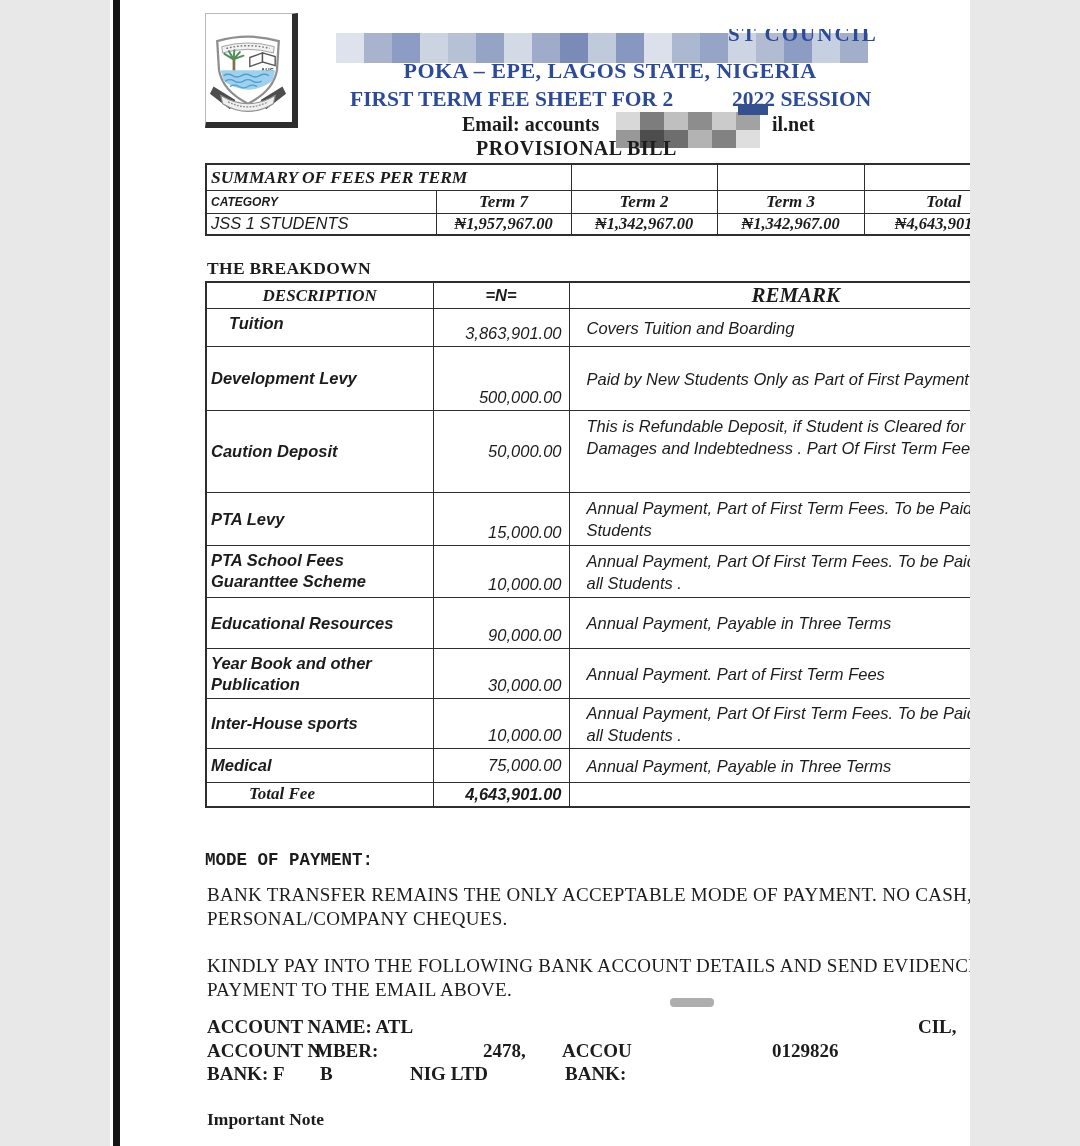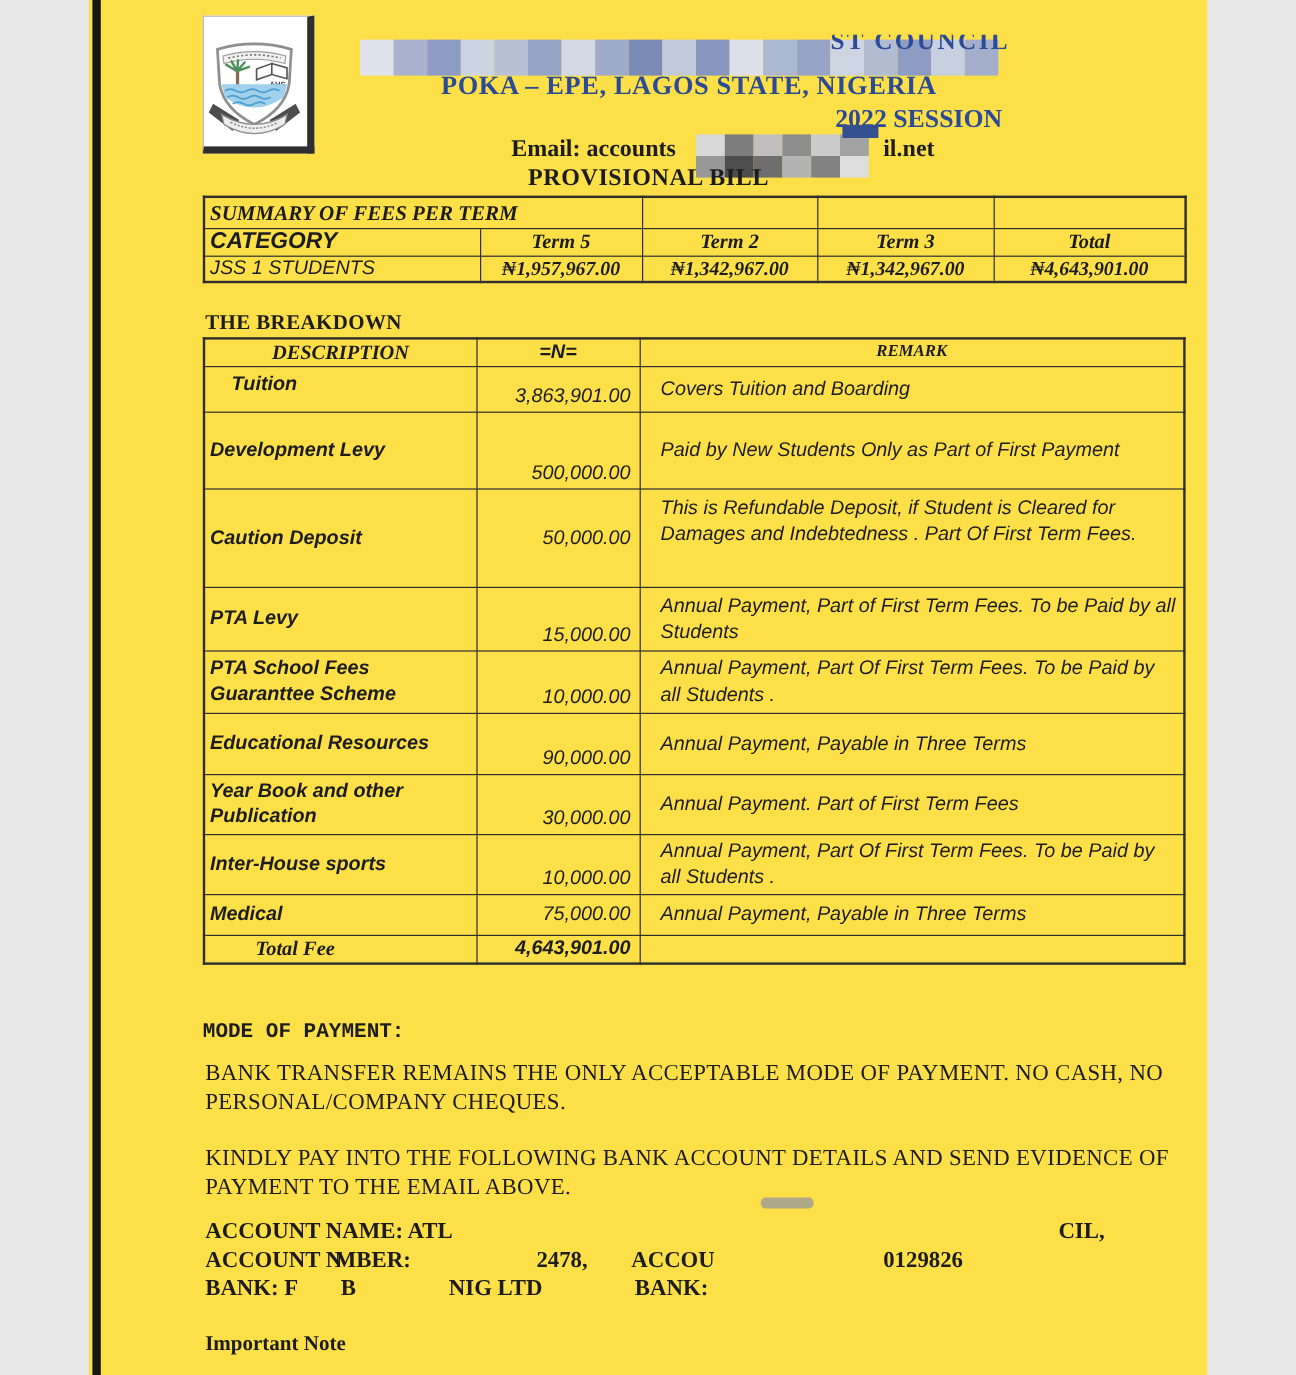--- a/index.html
+++ b/index.html
@@ -1,16 +1,16 @@
 <!DOCTYPE html>
 <html><head>
 <meta charset="utf-8">
 <style>
   html,body{margin:0;padding:0;background:#e8e8e8;}
-  .page{position:relative;width:932px;height:1146px;background:#fde047;overflow:hidden;
+  .page{position:relative;width:860px;height:1146px;background:#ffffff;overflow:hidden;
         font-family:"Liberation Serif", serif;color:#1c1c1c;margin:0 auto;}
   .edge-bar{position:absolute;top:0;bottom:0;background:#161616;}
   .edge-left{left:3px;width:7px;}
   .edge-right{left:1072px;width:7px;}
 
   
   .logo-card{position:absolute;left:95px;top:13px;width:86px;height:108px;background:#fff;
              border:1px solid #b9b9b9;border-right:6px solid #2e2e2e;border-bottom:6px solid #2e2e2e;}
   .hdr-blue{color:#2b4a97;font-weight:bold;}
   .council-clip{position:absolute;left:618px;top:29px;width:175px;height:28px;overflow:hidden;}
@@ -30,31 +30,31 @@
   .m-email{position:absolute;left:506px;top:112px;width:144px;height:36px;}
   .m-email i{width:24px;height:18px;}
   .navy-chip{position:absolute;left:628px;top:104px;width:30px;height:11px;background:#35508f;}
   .smudge{position:absolute;left:560px;top:998px;width:44px;height:9px;background:#9a9a9a;border-radius:4px;opacity:.8;}
 
   
   table{border-collapse:collapse;table-layout:fixed;font-style:italic;}
   td,th{border:1px solid #2e2e2e;overflow:hidden;padding:0 4px;}
   .summary-table{position:absolute;left:95px;top:163px;width:818px;border:2px solid #2e2e2e;}
   .summary-table .title-cell{font-family:"Liberation Serif",serif;font-weight:bold;font-size:17.5px;}
-  .summary-table .cat-hdr{font-family:"Liberation Sans",sans-serif;font-weight:bold;font-size:19px;}
+  .summary-table .cat-hdr{font-family:"Liberation Sans",sans-serif;font-weight:bold;font-size:12px;}
   .summary-table .term-hdr{font-weight:bold;font-size:17px;text-align:center;}
   .summary-table .cat-val{font-family:"Liberation Sans",sans-serif;font-size:16.5px;}
   .summary-table .amt{font-weight:bold;font-size:16.5px;text-align:center;white-space:nowrap;}
 
   .bd-heading{position:absolute;left:97px;top:258px;font-size:17.5px;font-weight:bold;letter-spacing:.3px;}
   .bd-table{position:absolute;left:95px;top:281px;width:817px;border:2px solid #2e2e2e;
             font-family:"Liberation Sans",sans-serif;font-size:16.5px;}
   .bd-table .h-desc{font-family:"Liberation Serif",serif;font-weight:bold;font-size:17px;text-align:center;}
   .bd-table .h-n{font-weight:bold;text-align:center;}
-  .bd-table .h-rem{font-family:"Liberation Serif",serif;font-weight:bold;font-size:14px;text-align:center;}
+  .bd-table .h-rem{font-family:"Liberation Serif",serif;font-weight:bold;font-size:21px;text-align:center;}
   .bd-table .desc{font-weight:bold;vertical-align:middle;line-height:21px;}
   .bd-table .amt{text-align:right;vertical-align:bottom;padding-right:7px;padding-bottom:3px;white-space:nowrap;}
   .bd-table .rem{vertical-align:middle;padding-left:17px;line-height:22px;}
   .bd-table .v-top{vertical-align:top;padding-top:4px;}
   .bd-table .v-mid{vertical-align:middle;padding-bottom:0;}
   .bd-table .pl-22{padding-left:22px;}
   .bd-table .total-lbl{font-family:"Liberation Serif",serif;font-weight:bold;font-size:17px;
                        padding-left:42px;vertical-align:middle;}
   .bd-table .total-amt{font-weight:bold;text-align:right;vertical-align:middle;padding-right:7px;padding-bottom:0;}
 
@@ -120,20 +120,21 @@
       <i style="background: rgb(177, 188, 211);"></i>
       <i style="background: rgb(141, 156, 195);"></i>
       <i style="background: rgb(199, 208, 224);"></i>
       <i style="background: rgb(163, 174, 202);"></i>
     </div>
   <div class="council-clip hdr-blue">
     <span>ST COUNCIL</span>
   </div>
 
   <div class="addr-line hdr-blue">POKA – EPE, LAGOS STATE, NIGERIA</div>
+  <div class="sheet-a hdr-blue">FIRST TERM FEE SHEET FOR 2</div>
   <div class="sheet-b hdr-blue">2022 SESSION</div>
 
   <div class="email-prefix">Email: accounts</div>
   <div class="mosaic m-email">
       <i style="background: rgb(216, 216, 216);"></i>
       <i style="background: rgb(125, 125, 125);"></i>
       <i style="background: rgb(191, 191, 191);"></i>
       <i style="background: rgb(141, 141, 141);"></i>
       <i style="background: rgb(203, 203, 203);"></i>
       <i style="background: rgb(162, 162, 162);"></i>
@@ -159,21 +160,21 @@
       </colgroup>
     <tbody>
         <tr style="height:26px">
       <td colspan="2" class="title-cell">SUMMARY OF FEES PER TERM</td>
       <td></td>
       <td></td>
       <td></td>
     </tr>
     <tr style="height:23px">
       <td class="cat-hdr">CATEGORY</td>
-      <td class="term-hdr">Term 5</td>
+      <td class="term-hdr">Term 7</td>
       <td class="term-hdr">Term 2</td>
       <td class="term-hdr">Term 3</td>
       <td class="term-hdr">Total</td>
     </tr>
     <tr style="height:22px">
       <td class="cat-val">JSS 1 STUDENTS</td>
       <td class="amt">₦1,957,967.00</td>
       <td class="amt">₦1,342,967.00</td>
       <td class="amt">₦1,342,967.00</td>
       <td class="amt">₦4,643,901.00</td>

